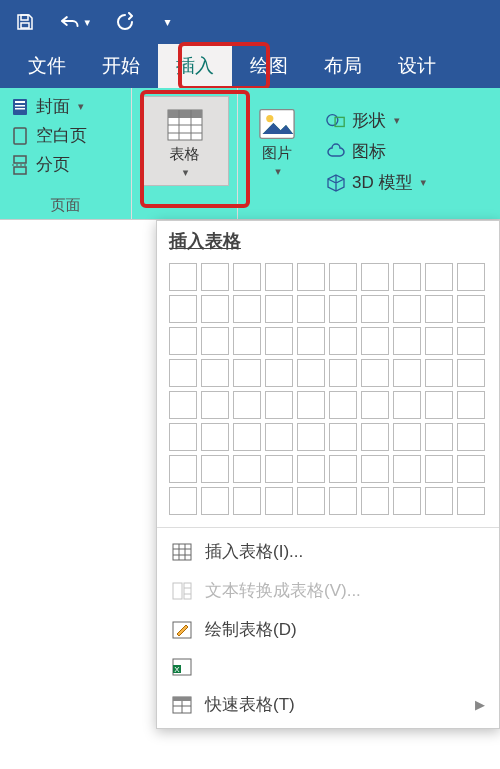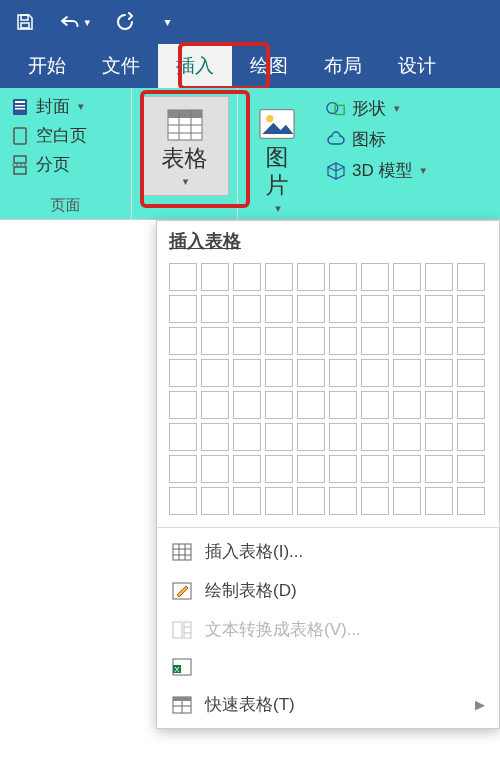--- a/index.html
+++ b/index.html
@@ -111,21 +111,21 @@
     align-items: center;
     justify-content: center;
     padding: 6px 10px 2px 10px;
     gap: 2px;
     text-align: center;
   }
   .large-btn .icon-large {
     width: 36px; height: 36px; display:flex; align-items:center; justify-content:center;
   }
   .large-btn .label {
-    font-size: 23px;
+    font-size: 15px;
     line-height: 1.2;
   }
   .large-btn .caret-line { height: 14px; display:flex; align-items:center; justify-content:center;}
 
   .table-btn-wrap {
     display: flex;
     align-items: stretch;
     background: #e1e0df;
     border: 1px solid #bcbcbc;
     margin: 4px 4px 0 4px;
@@ -139,20 +139,21 @@
     width: 110px;
     height: 118px;
   }
 
   
   .rightgroup-body {
     display: flex;
     flex-direction: column;
     gap: 6px;
     padding-top: 2px;
+    margin-top: 12px;
   }
 
   
   .dropdown {
     position: absolute;
     left: 156px;
     top: 220px;
     width: 344px;
     background: #fff;
     box-shadow: 0 3px 12px rgba(0,0,0,0.25);
@@ -231,22 +232,22 @@
       <path d="M10 3 a7 7 0 1 0 7 7" fill="none" stroke="#fff" stroke-width="2" stroke-linecap="round"></path>
       <path d="M14 1 L17 4 L14 7" fill="none" stroke="#fff" stroke-width="2" stroke-linecap="round" stroke-linejoin="round"></path>
     </svg>
   </div>
   <div class="qat-btn" style="width:18px;">
     <span style="color:#fff;font-size:12px;">▾</span>
   </div>
 </div>
 
 <div class="tabs">
+  <div class="tab">文件</div>
   <div class="tab">开始</div>
-  <div class="tab">文件</div>
   <div class="tab active">插入</div>
   <div class="tab">绘图</div>
   <div class="tab">布局</div>
   <div class="tab">设计</div>
   <div class="redbox"></div>
 </div>
 
 <div class="ribbon">
 
   <div class="group" style="width:132px;">
@@ -452,40 +453,40 @@
           <rect x="1" y="1" width="18" height="16" fill="none" stroke="#666"></rect>
           <line x1="1" y1="6" x2="19" y2="6" stroke="#666"></line>
           <line x1="1" y1="12" x2="19" y2="12" stroke="#666"></line>
           <line x1="7" y1="1" x2="7" y2="17" stroke="#666"></line>
           <line x1="13" y1="1" x2="13" y2="17" stroke="#666"></line>
         </svg>
     </span>
     <span>插入表格(I)...</span>
   </div>
 
-  <div class="dd-item">
-    <span class="icon">
-      <svg width="20" height="18" viewBox="0 0 20 18">
-          <rect x="1" y="1" width="18" height="16" fill="none" stroke="#666"></rect>
-          <path d="M5 13 L14 4 L16 6 L7 15 Z" fill="#f7b54a" stroke="#b06a00"></path>
-        </svg>
-    </span>
-    <span>绘制表格(D)</span>
-  </div>
-
   <div class="dd-item disabled">
     <span class="icon">
       <svg width="20" height="18" viewBox="0 0 20 18">
           <rect x="1" y="1" width="9" height="16" fill="none" stroke="#c4c4c4"></rect>
           <rect x="12" y="1" width="7" height="16" fill="none" stroke="#c4c4c4"></rect>
           <line x1="12" y1="6" x2="19" y2="6" stroke="#c4c4c4"></line>
           <line x1="12" y1="12" x2="19" y2="12" stroke="#c4c4c4"></line>
         </svg>
     </span>
     <span>文本转换成表格(V)...</span>
+  </div>
+
+  <div class="dd-item">
+    <span class="icon">
+      <svg width="20" height="18" viewBox="0 0 20 18">
+          <rect x="1" y="1" width="18" height="16" fill="none" stroke="#666"></rect>
+          <path d="M5 13 L14 4 L16 6 L7 15 Z" fill="#f7b54a" stroke="#b06a00"></path>
+        </svg>
+    </span>
+    <span>绘制表格(D)</span>
   </div>
 
   <div class="dd-item">
     <span class="icon">
       <svg width="20" height="18" viewBox="0 0 20 18">
           <rect x="1" y="1" width="18" height="16" fill="none" stroke="#666"></rect>
           <rect x="1" y="7" width="8" height="8" fill="#107c41"></rect>
           <text x="5" y="14" fill="#fff" font-size="8" text-anchor="middle" font-family="sans-serif">X</text>
         </svg>
     </span>

